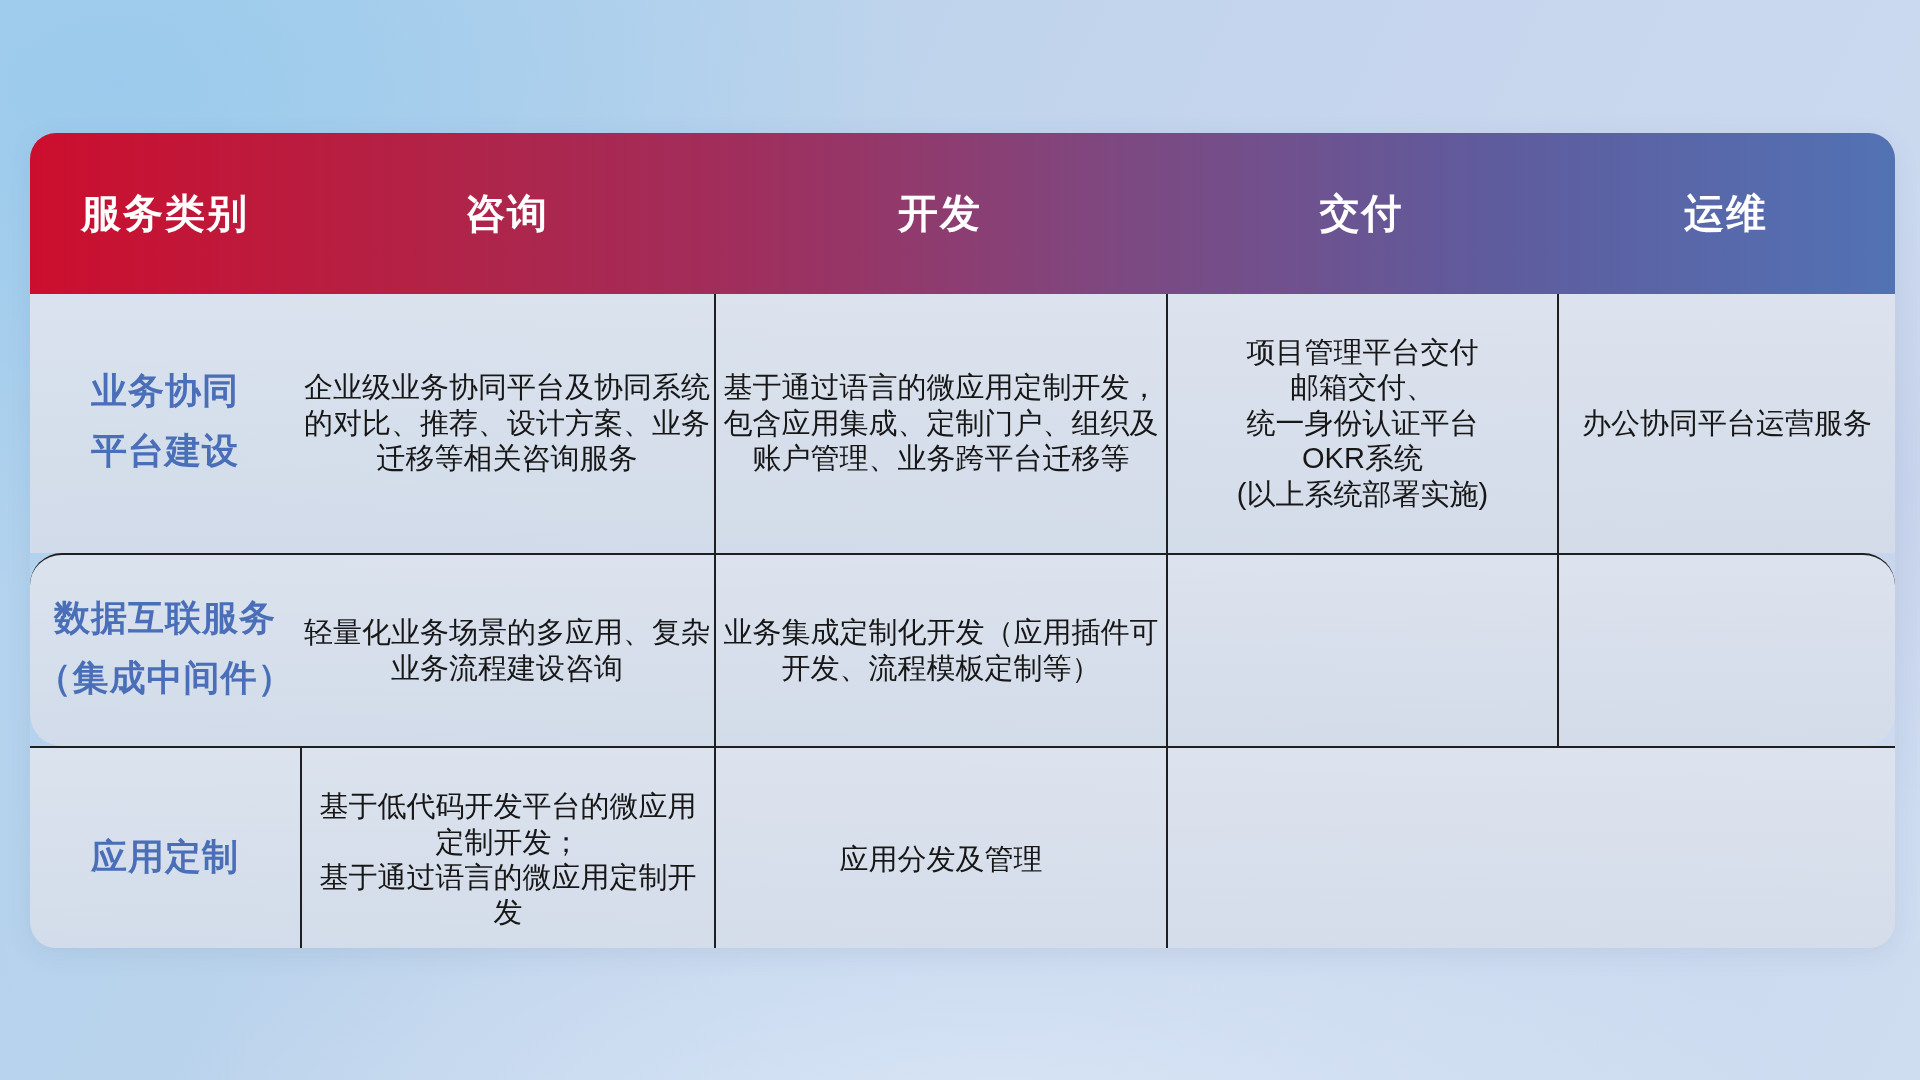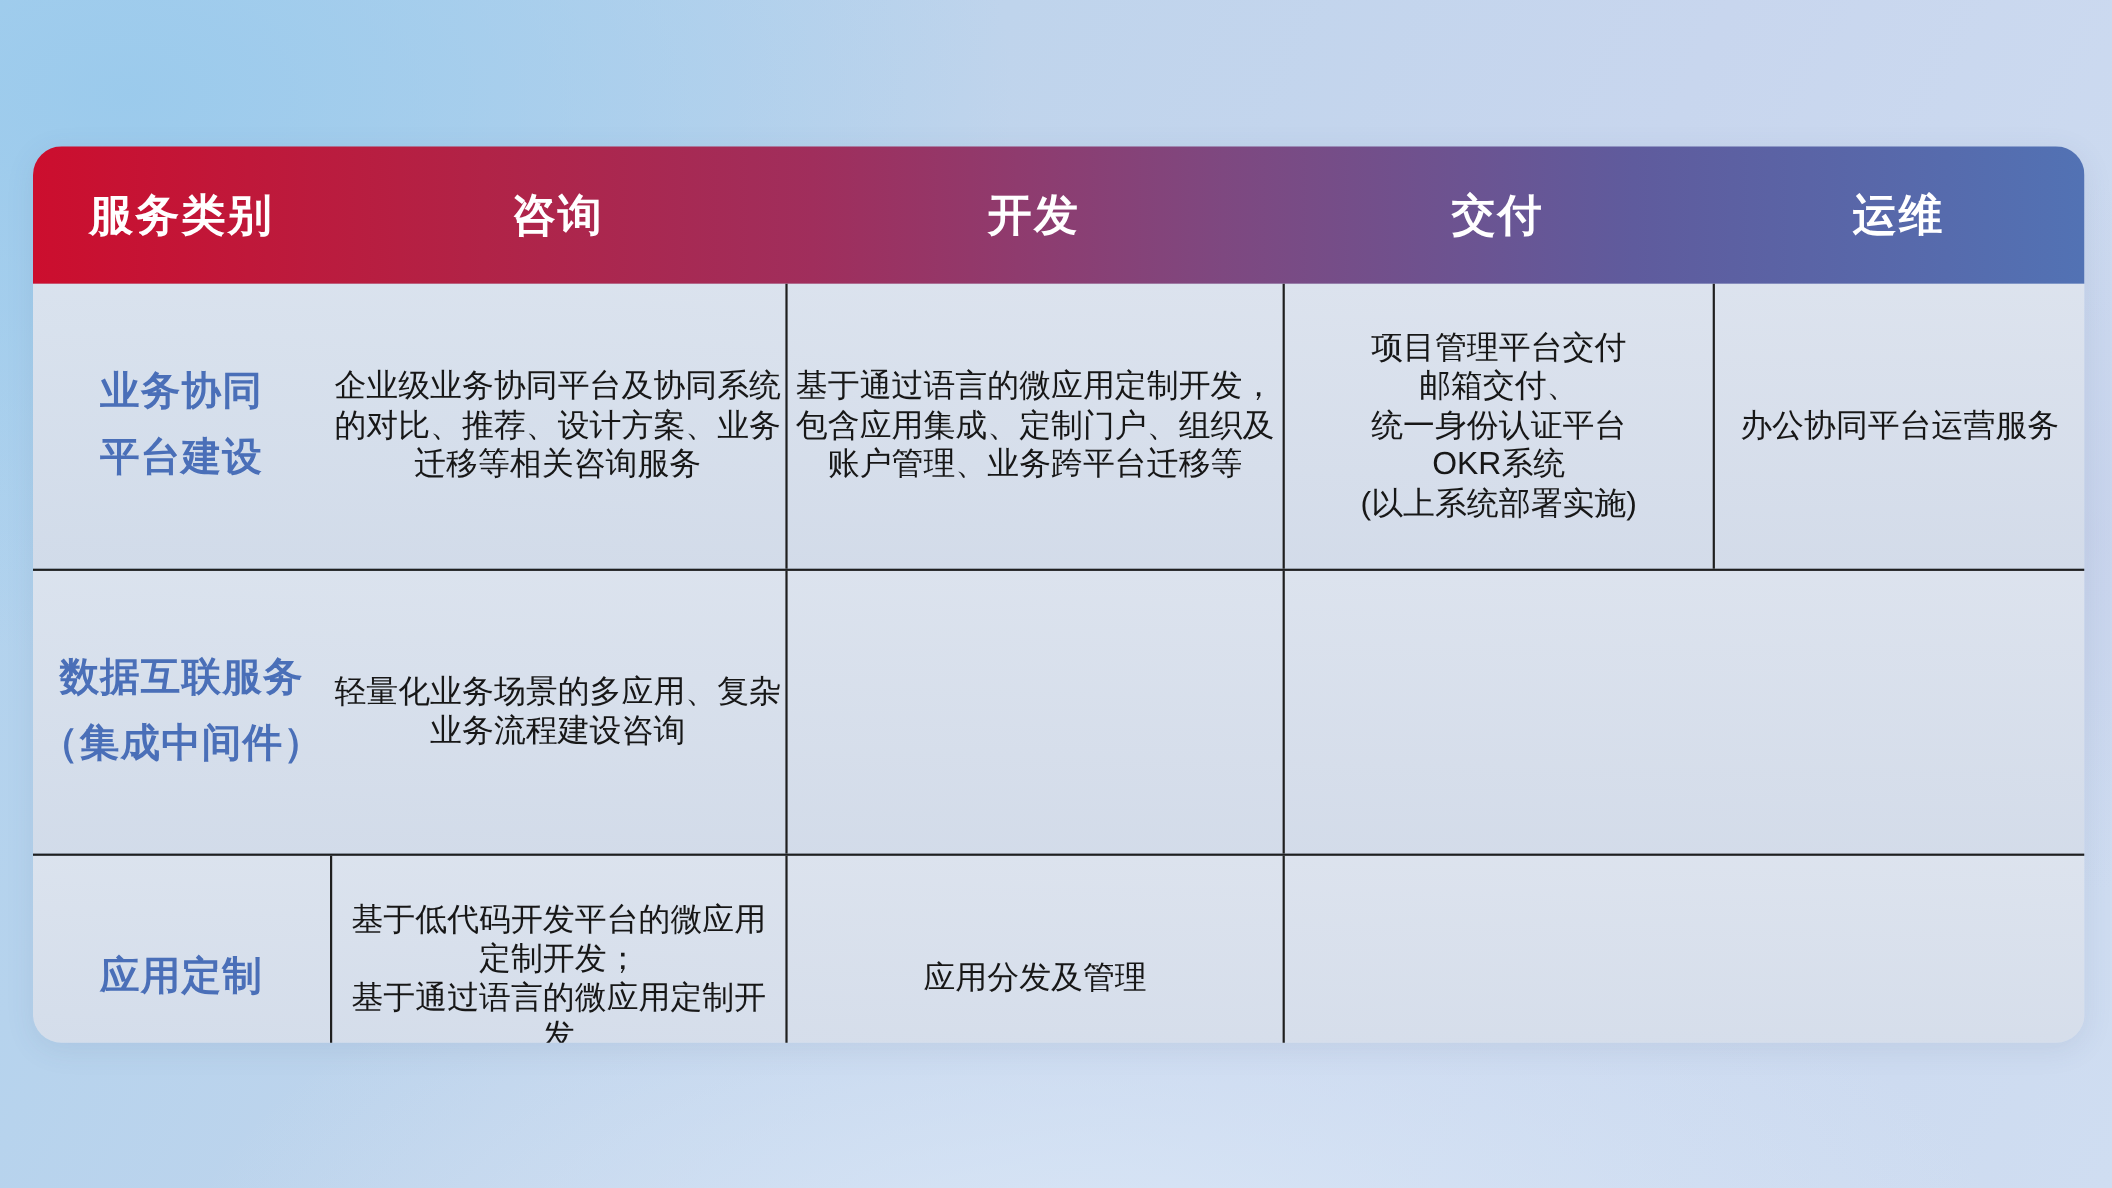--- a/index.html
+++ b/index.html
@@ -32,42 +32,42 @@
     overflow: hidden;
     box-shadow: 0 6px 26px rgba(70, 90, 130, 0.10);
   }
 
   .grid-cols {
     display: grid;
     grid-template-columns: 270px 414px 452px 391px 338px;
   }
 
   .table-header {
-    height: 125px;
+    height: 161px;
     background: linear-gradient(90deg, #cc0e2e 0%, #b12347 22%, #a02e5c 38%, #7e4880 58%, #5f5b9d 78%, #5272b4 100%);
     color: #ffffff;
   }
 
   .header-cell {
     display: flex;
     align-items: center;
     justify-content: center;
     font-size: 40px;
     font-weight: 700;
     letter-spacing: 2px;
   }
 
   .table-body-row {
     background: linear-gradient(180deg, rgba(222,228,238,0.92), rgba(212,220,233,0.92));
   }
 
   .table-body-row.bordered { border-top: 2px solid #1f1f1f; box-sizing: border-box; }
 
   .row-1 { height: 259px; }
-  .row-2 { height: 259px; }
+  .row-2 { height: 193px; border-radius: 32px; }
   .row-3 { height: 226px; }
 
   .cell {
     display: flex;
     align-items: center;
     justify-content: center;
     text-align: center;
     padding: 0 4px;
     box-sizing: border-box;
     font-size: 29px;
@@ -111,20 +111,21 @@
 统一身份认证平台
 OKR系统
 (以上系统部署实施)</div>
       <div class="cell vline">办公协同平台运营服务</div>
     </div>
 
     <div class="table-body-row row-2 grid-cols bordered">
       <div class="cell category">数据互联服务
 （集成中间件）</div>
       <div class="cell">轻量化业务场景的多应用、复杂业务流程建设咨询</div>
+      <div class="cell vline">业务集成定制化开发（应用插件可开发、流程模板定制等）</div>
       <div class="cell vline"></div>
       <div class="cell vline"></div>
     </div>
 
     <div class="table-body-row row-3 grid-cols bordered">
       <div class="cell category">应用定制</div>
       <div class="cell vline">基于低代码开发平台的微应用定制开发；
 基于通过语言的微应用定制开发</div>
       <div class="cell vline">应用分发及管理</div>
       <div class="cell vline"></div>

